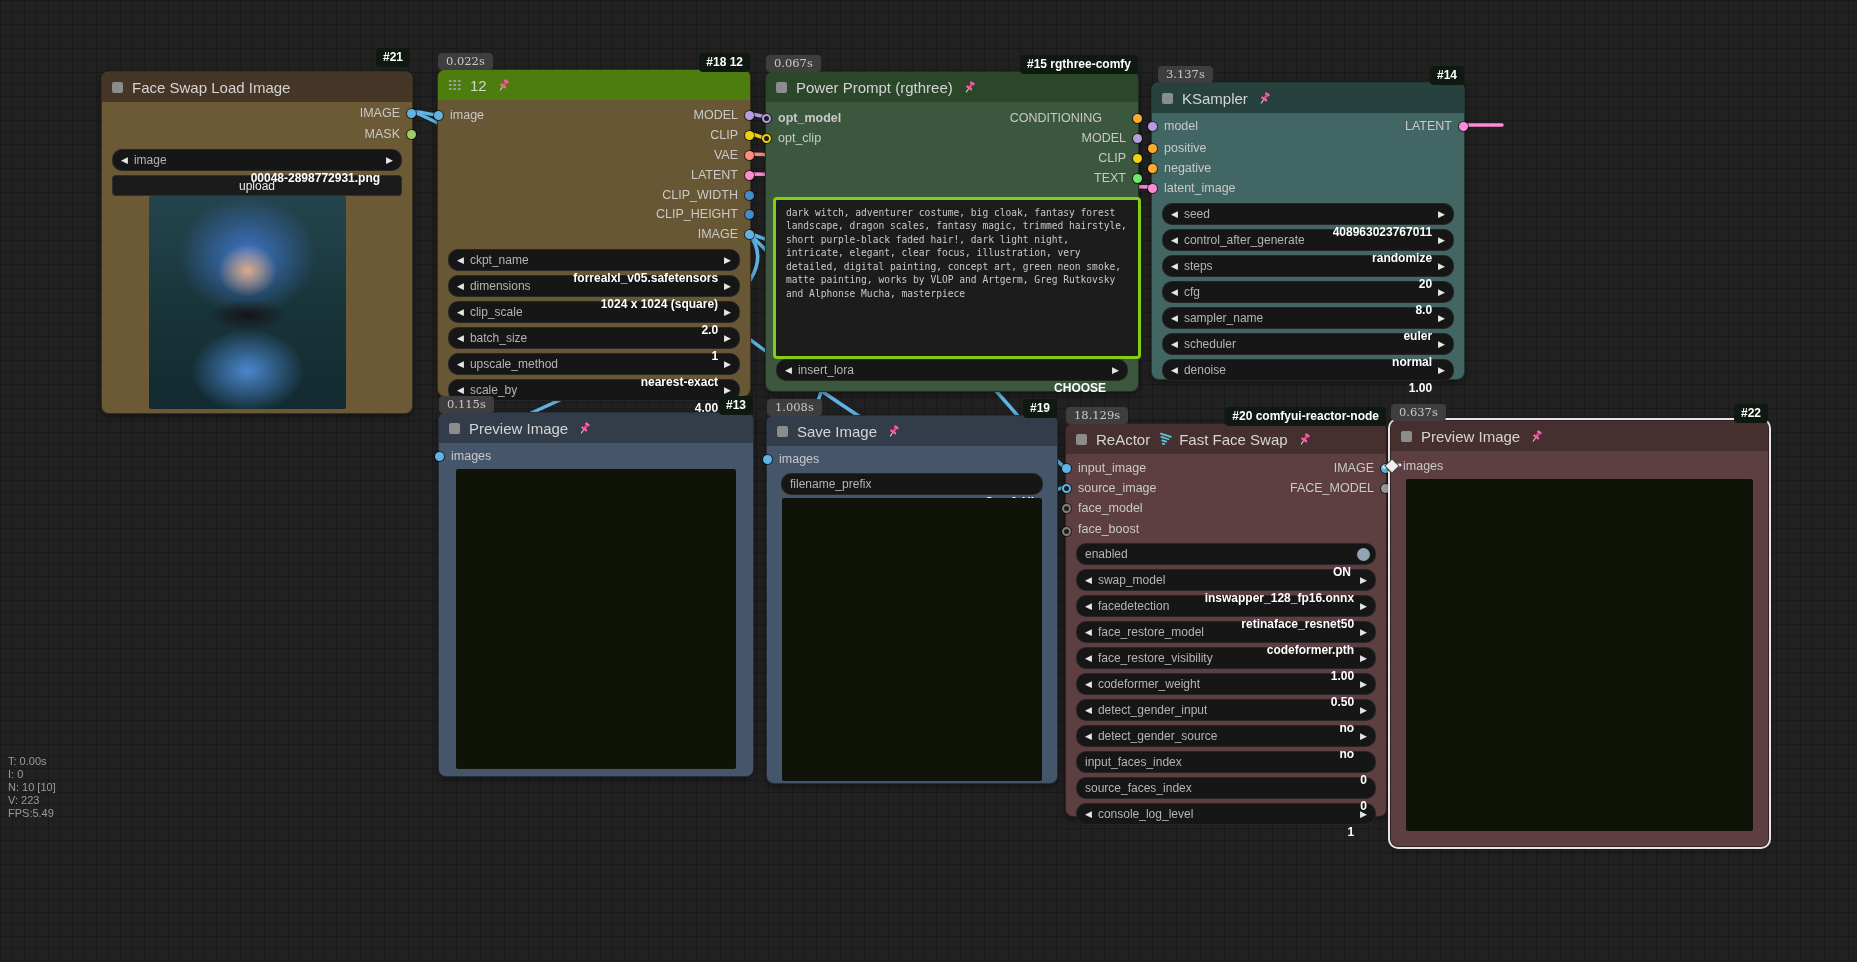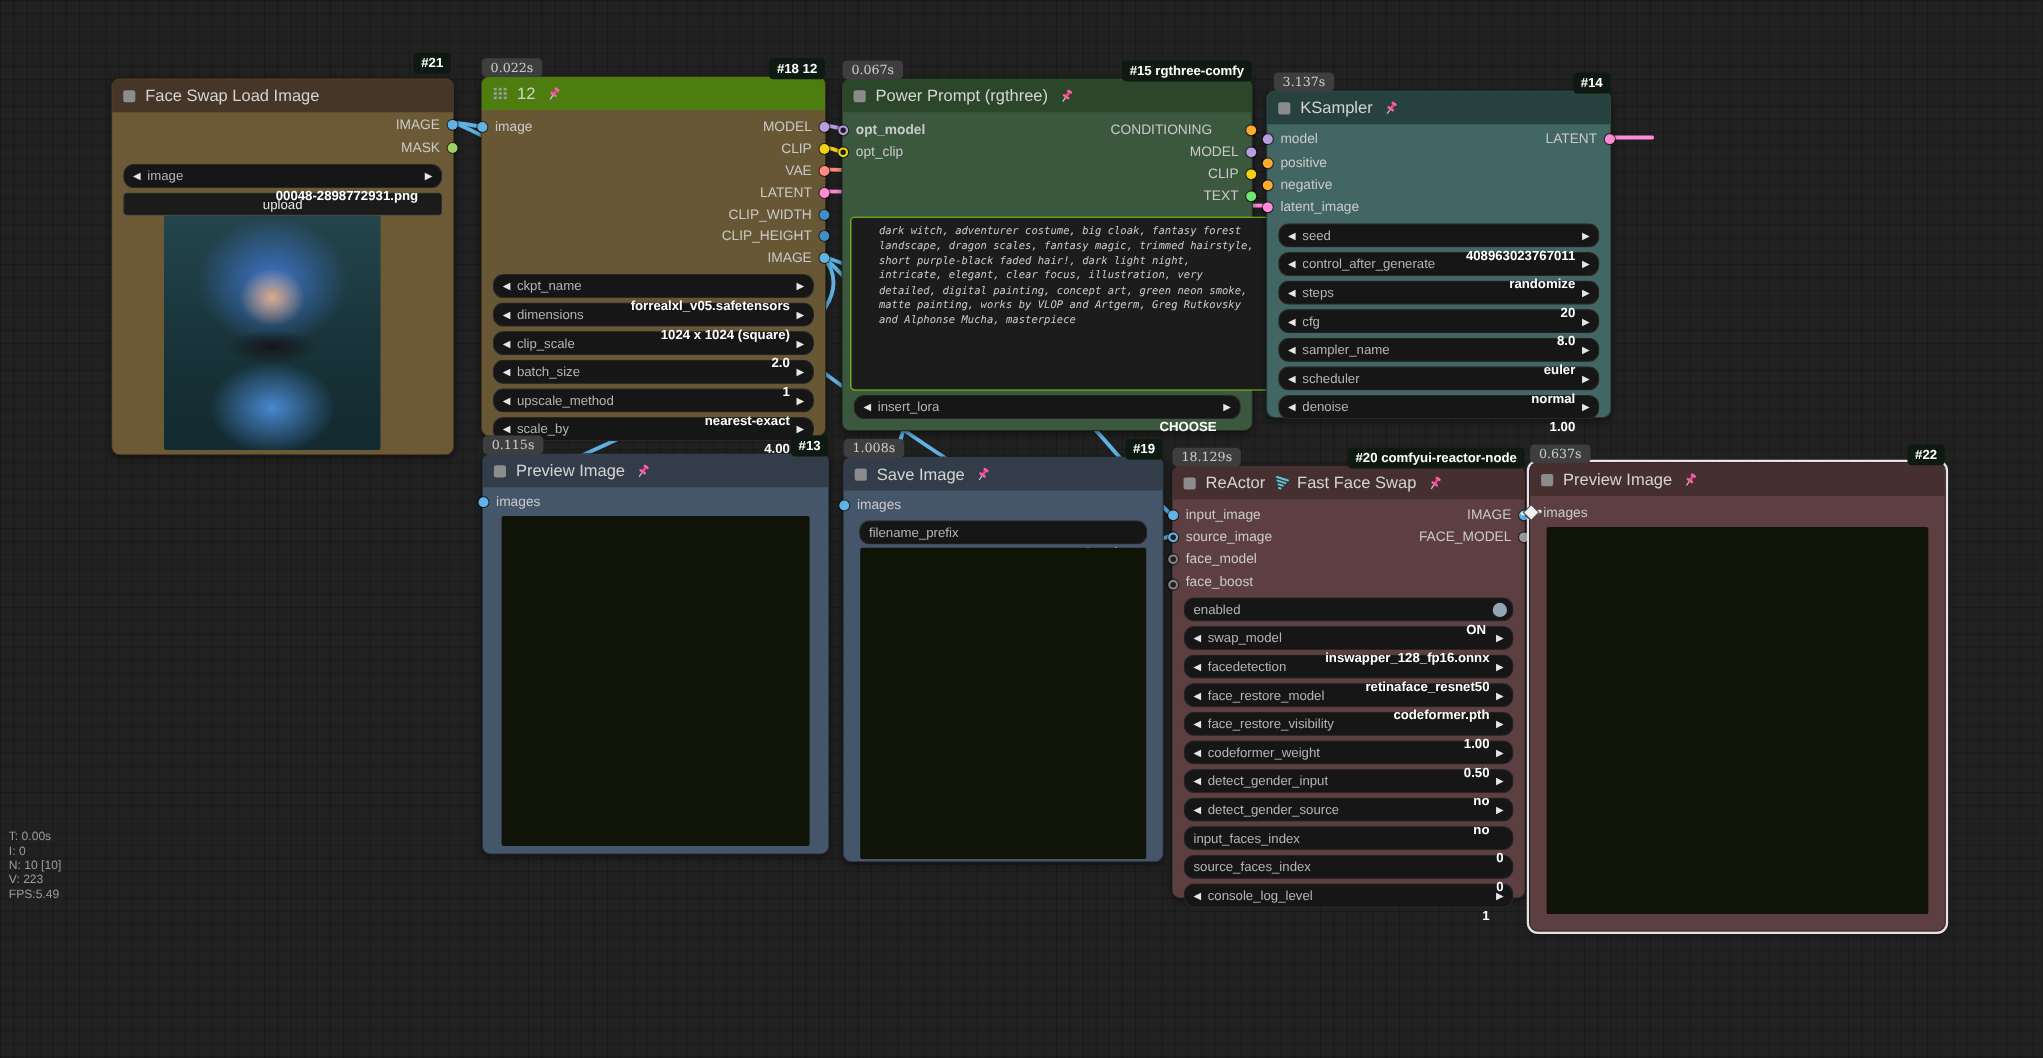--- a/index.html
+++ b/index.html
@@ -35,23 +35,23 @@
   .dot.ring{width:5px;height:5px;border:2.5px solid #888;background:#1d1d1d;}
   .widgets{position:absolute;left:10px;right:10px;}
   .pill{display:flex;align-items:center;gap:6px;height:20px;margin-bottom:4px;padding:0 8px;
     background:#161616;border:1px solid rgba(255,255,255,.07);border-radius:10px;font-size:12px;color:#b4b4b4;}
   .pill .arr{font-size:9px;color:#e6e6e6;flex:0 0 auto;line-height:20px;}
   .pill .wl{white-space:nowrap;overflow:hidden;}
   .pill .wv{margin-left:auto;color:#fff;font-weight:bold;white-space:nowrap;margin-top:36px;}
   .pill .knob{width:13px;height:13px;border-radius:50%;background:#93a5b5;flex:0 0 auto;margin-right:-3px;}
   .btn{display:flex;align-items:center;justify-content:center;height:19px;margin-bottom:4px;
     background:#1b1b1b;border:1px solid rgba(255,255,255,.09);border-radius:4px;font-size:12px;color:#e8e8e8;}
-  .prompt{position:absolute;background:#1c1c1c;border:1px solid #84cc16;border-radius:4px;
+  .prompt{position:absolute;background:#1c1c1c;border:3px solid #84cc16;border-radius:4px;
     font-family:"DejaVu Sans Mono", monospace;font-size:9.6px;line-height:1.4;color:#c9c9c9;
-    padding:6px 25px;overflow:hidden;white-space:pre-wrap;font-style:italic;}
+    padding:6px 10px;overflow:hidden;white-space:pre-wrap;}
   .artwork{position:absolute;border-radius:2px;}
   .art-witch{
     background-color:#101408;
     background-image:
       radial-gradient(circle 12px at 14% 88%, rgba(255,150,40,.85), transparent 70%),
       radial-gradient(circle 9px at 25% 79%, rgba(255,120,30,.6), transparent 70%),
       radial-gradient(ellipse 14% 10% at 30% 43%, rgba(235,160,245,.85), transparent 72%),
       radial-gradient(ellipse 11% 13% at 27% 54%, rgba(200,120,235,.55), transparent 75%),
       radial-gradient(circle 7% at 50% 37%, #d8b193, transparent 78%),
       radial-gradient(ellipse 19% 11% at 50% 29%, #4a3377, transparent 74%),

